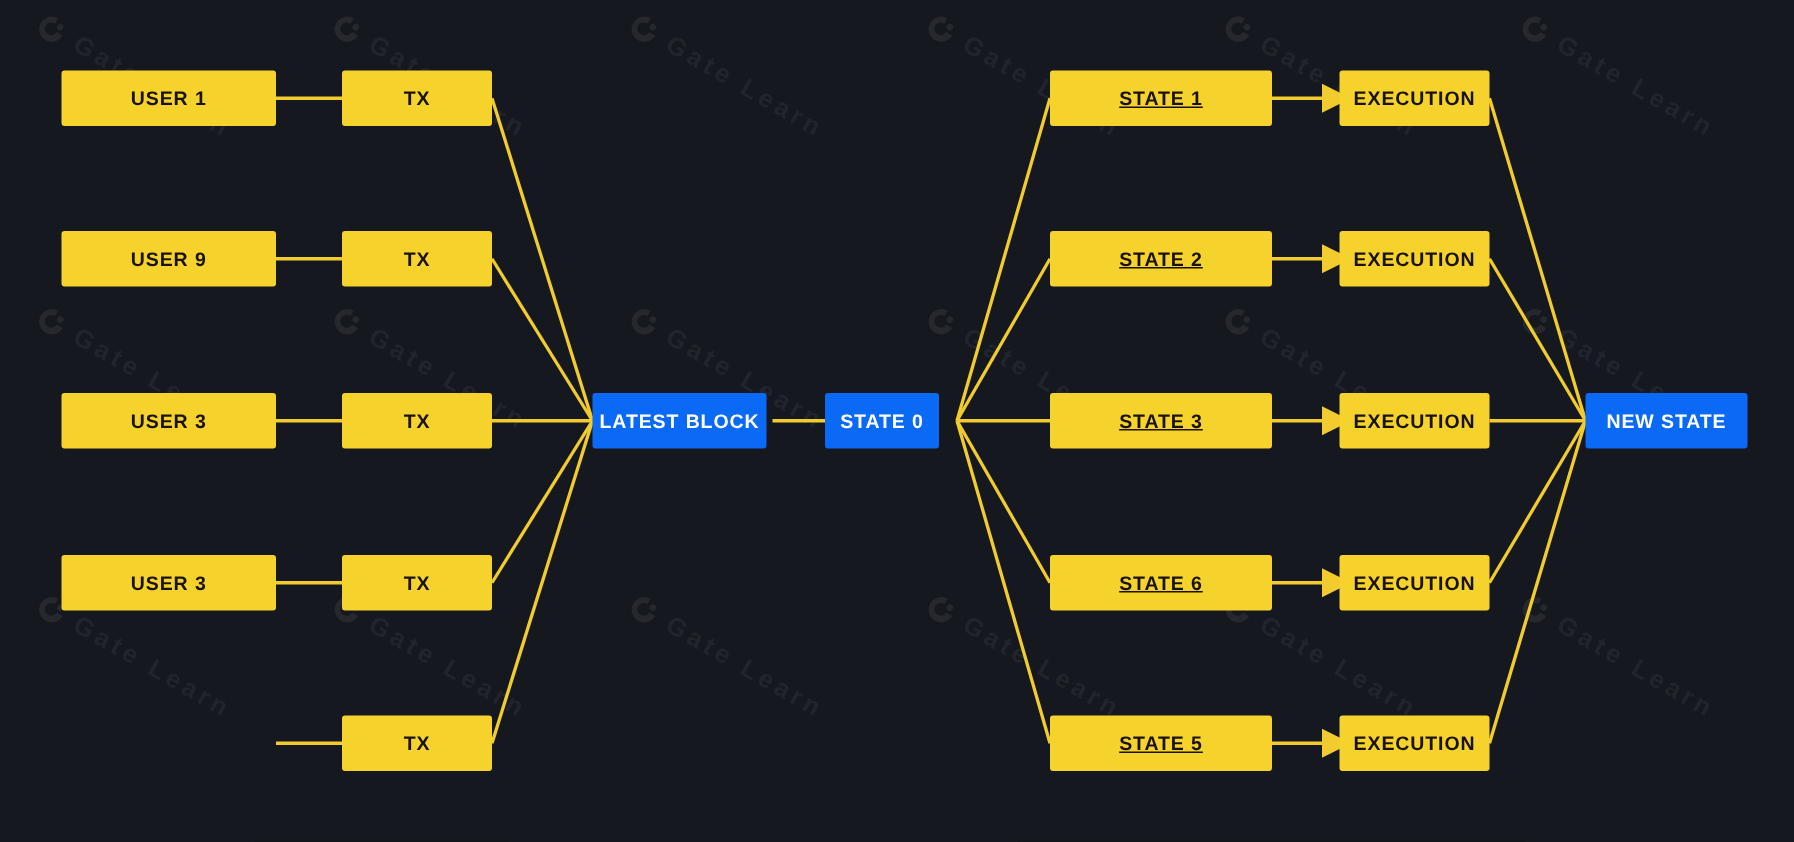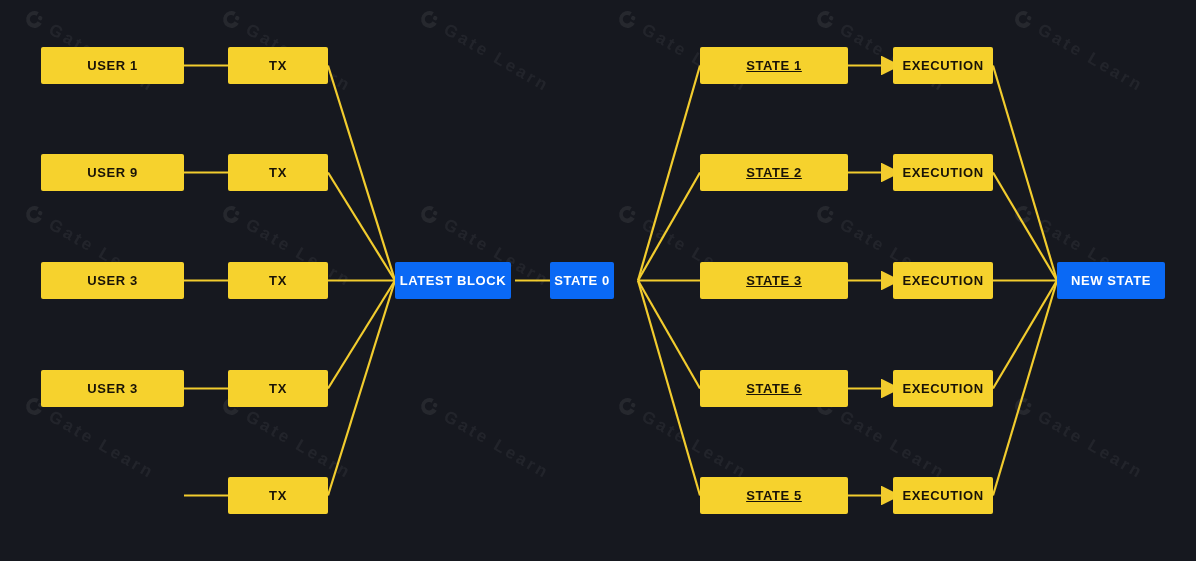--- a/index.html
+++ b/index.html
@@ -46,21 +46,21 @@
   .col-user  { left: 41px;   width: 143px; }
   .col-tx    { left: 228px;  width: 100px; }
   .col-state { left: 700px;  width: 148px; text-decoration: underline; }
   .col-exec  { left: 893px;  width: 100px; }
   .row-1 { top: 47px; }
   .row-2 { top: 154px; }
   .row-3 { top: 262px; }
   .row-4 { top: 370px; }
   .row-5 { top: 477px; }
   .hub-latest { left: 395px;  top: 262px; width: 116px; }
-  .hub-state0 { left: 550px;  top: 262px; width: 64px; }
+  .hub-state0 { left: 550px;  top: 262px; width: 76px; }
   .hub-new    { left: 1057px; top: 262px; width: 108px; }
 </style>
 </head>
 <body>
 
 <div id="stage">
 
   <div class="wm-layer">
     <div class="wm" style="left: 25px; top: 3px;">
       <svg width="22" height="22" viewBox="0 0 24 24">

